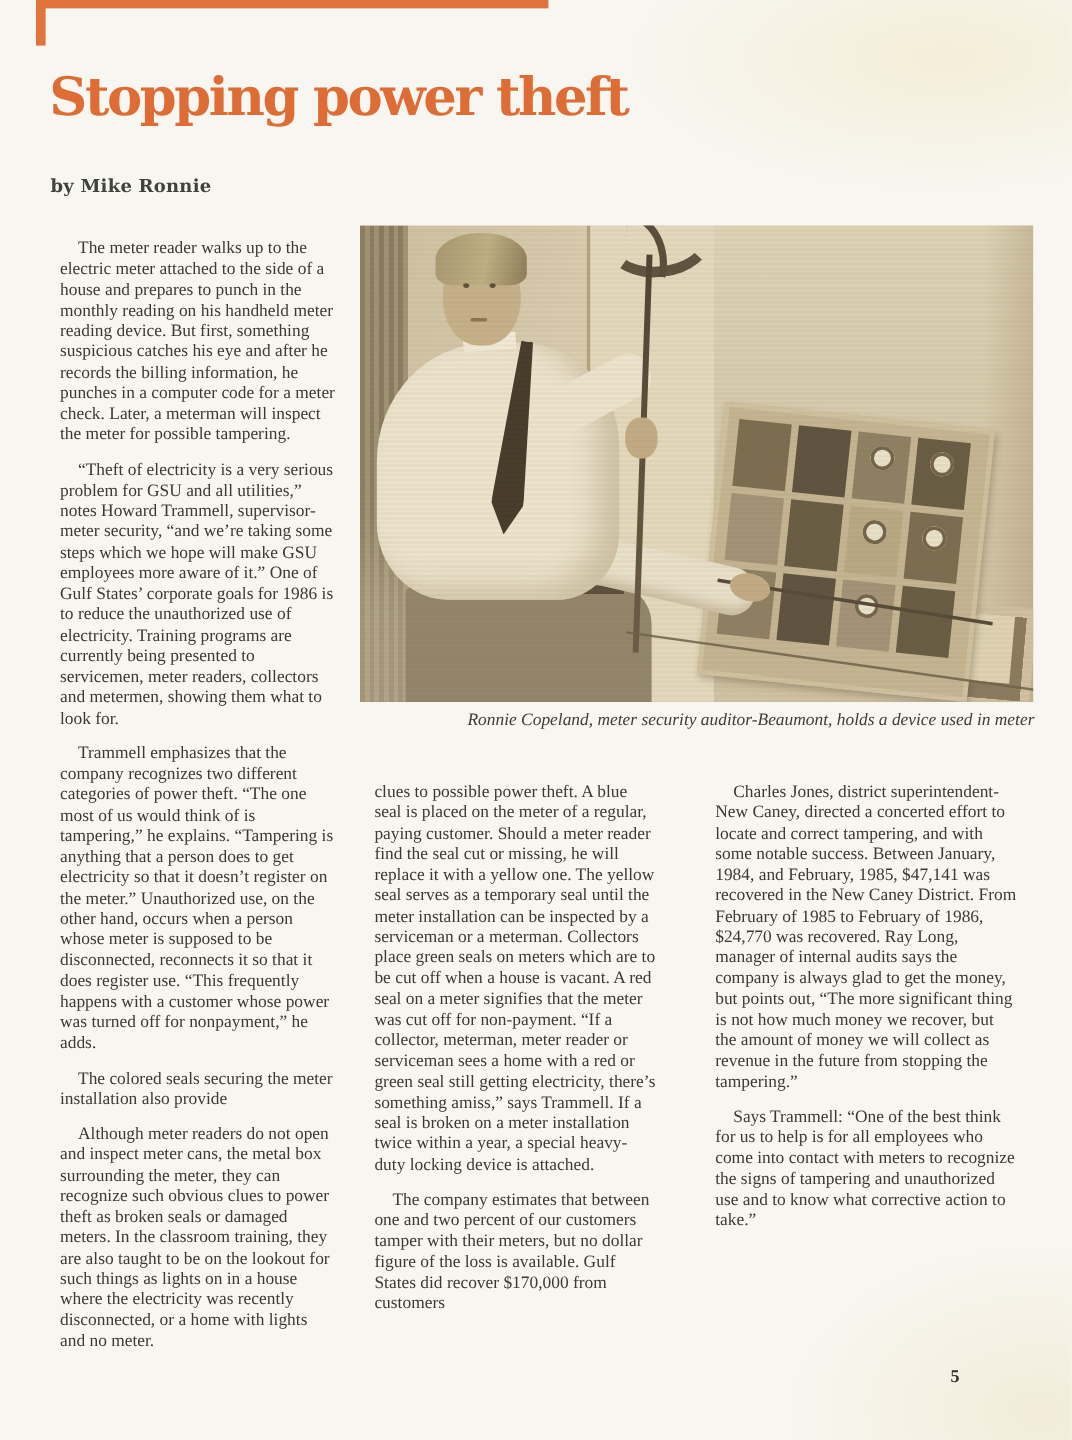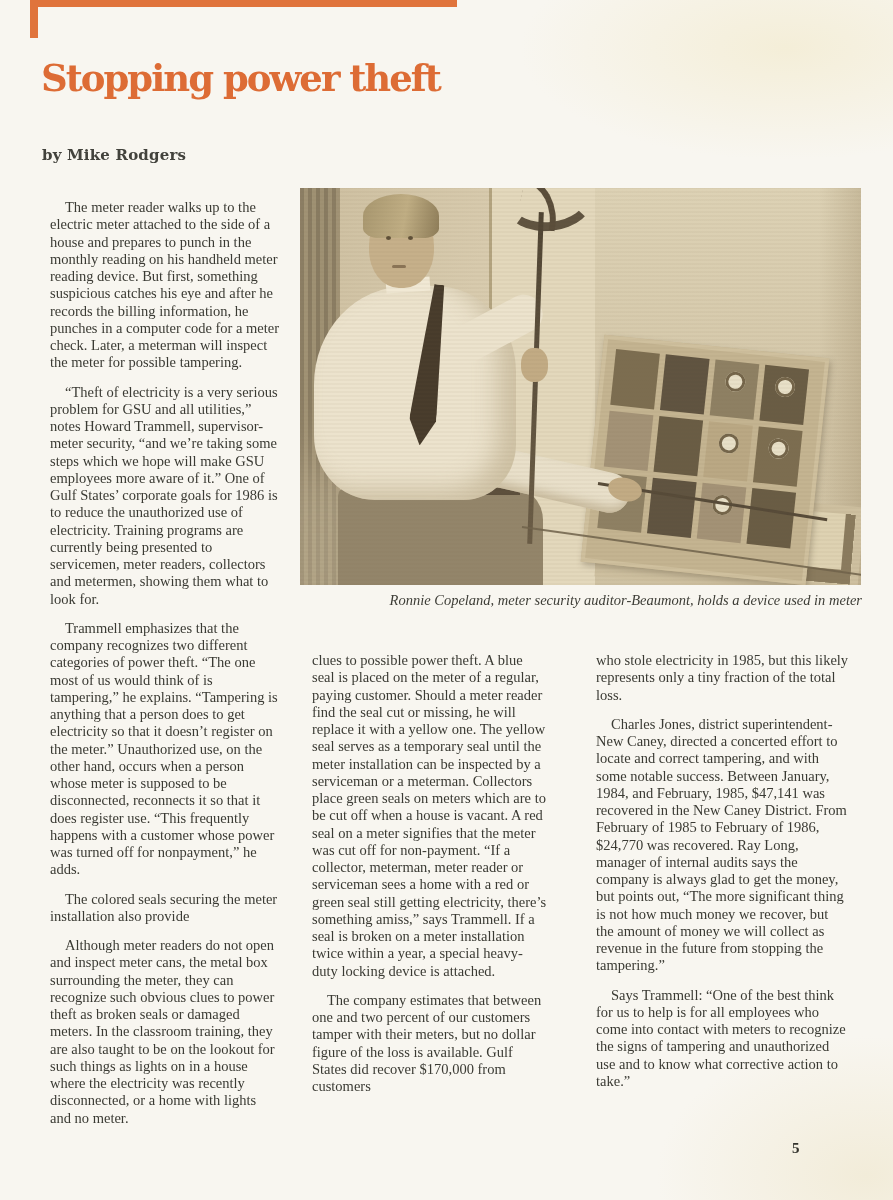--- a/index.html
+++ b/index.html
@@ -10,21 +10,21 @@
       radial-gradient(300px 200px at 97% 98%, #f2ecd9 0%, rgba(242,236,217,0) 70%),
       #f8f6f0;
     font-family:"Liberation Serif", serif;
     color:#3a3a33;
   }
   .corner-h{position:absolute;left:30px;top:0;width:427px;height:7px;background:#e0743c;}
   .corner-v{position:absolute;left:30px;top:0;width:8px;height:38px;background:#e0743c;}
   .title{
     position:absolute;left:41px;top:56px;margin:0;
     font-family:"DejaVu Serif", serif;font-weight:bold;
-    font-size:37px;letter-spacing:-2px;color:#dd6c35;white-space:nowrap;
+    font-size:44px;letter-spacing:-2px;color:#dd6c35;white-space:nowrap;
   }
   .byline{
     position:absolute;left:42px;top:146px;
     font-family:"DejaVu Serif", serif;font-weight:bold;
     font-size:15px;color:#42423c;letter-spacing:.2px;
   }
   .col{position:absolute;top:640px;font-size:14.5px;line-height:17.25px;text-align:left;overflow:hidden;}
   .col p{margin:12px;text-indent:15px;}
   .col p.cont{text-indent:0;}
   .col-left{left:38px;top:187px;width:254px;height:945px;}
@@ -97,21 +97,21 @@
 </style>
 </head>
 <body>
 
 <div>
 
   <div class="corner-h"></div>
   <div class="corner-v"></div>
 
   <h1 class="title">Stopping power theft</h1>
-  <div class="byline">by Mike Rodgers</div>
+  <div class="byline">by Mike Ronnie</div>
 
   <div class="col col-left">
     <p>The meter reader walks up to the electric meter attached to the side of a house and prepares to punch in the monthly reading on his handheld meter reading device. But first, something suspicious catches his eye and after he records the billing information, he punches in a computer code for a meter check. Later, a meterman will inspect the meter for possible tampering.</p>
     <p>“Theft of electricity is a very serious problem for GSU and all utilities,” notes Howard Trammell, supervisor-meter security, “and we’re taking some steps which we hope will make GSU employees more aware of it.” One of Gulf States’ corporate goals for 1986 is to reduce the unauthorized use of electricity. Training programs are currently being presented to servicemen, meter readers, collectors and metermen, showing them what to look for.</p>
     <p>Trammell emphasizes that the company recognizes two different categories of power theft. “The one most of us would think of is tampering,” he explains. “Tampering is anything that a person does to get electricity so that it doesn’t register on the meter.” Unauthorized use, on the other hand, occurs when a person whose meter is supposed to be disconnected, reconnects it so that it does register use. “This frequently happens with a customer whose power was turned off for nonpayment,” he adds.</p>
     <p>The colored seals securing the meter installation also provide</p>
     <p>Although meter readers do not open and inspect meter cans, the metal box surrounding the meter, they can recognize such obvious clues to power theft as broken seals or damaged meters. In the classroom training, they are also taught to be on the lookout for such things as lights on in a house where the electricity was recently disconnected, or a home with lights and no meter.</p>
   </div>
 
   <div class="photo">
@@ -175,20 +175,19 @@
   <div class="caption">
     <div>Ronnie Copeland, meter security auditor-Beaumont, holds a device used in meter</div>
   </div>
 
   <div class="col col-mid">
     <p class="cont">clues to possible power theft. A blue seal is placed on the meter of a regular, paying customer. Should a meter reader find the seal cut or missing, he will replace it with a yellow one. The yellow seal serves as a temporary seal until the meter installation can be inspected by a serviceman or a meterman. Collectors place green seals on meters which are to be cut off when a house is vacant. A red seal on a meter signifies that the meter was cut off for non-payment. “If a collector, meterman, meter reader or serviceman sees a home with a red or green seal still getting electricity, there’s something amiss,” says Trammell. If a seal is broken on a meter installation twice within a year, a special heavy-duty locking device is attached.</p>
     <p>The company estimates that between one and two percent of our customers tamper with their meters, but no dollar figure of the loss is available. Gulf States did recover $170,000 from customers</p>
   </div>
 
   <div class="col col-right">
-    <p class="cont">who stole electricity in 1985, but this likely represents only a tiny fraction of the total loss.</p>
     <p>Charles Jones, district superintendent-New Caney, directed a concerted effort to locate and correct tampering, and with some notable success. Between January, 1984, and February, 1985, $47,141 was recovered in the New Caney District. From February of 1985 to February of 1986, $24,770 was recovered. Ray Long, manager of internal audits says the company is always glad to get the money, but points out, “The more significant thing is not how much money we recover, but the amount of money we will collect as revenue in the future from stopping the tampering.”</p>
     <p>Says Trammell: “One of the best think for us to help is for all employees who come into contact with meters to recognize the signs of tampering and unauthorized use and to know what corrective action to take.”</p>
   </div>
 
   <div class="page-number">5</div>
 
 </div>
 
 </body></html>

